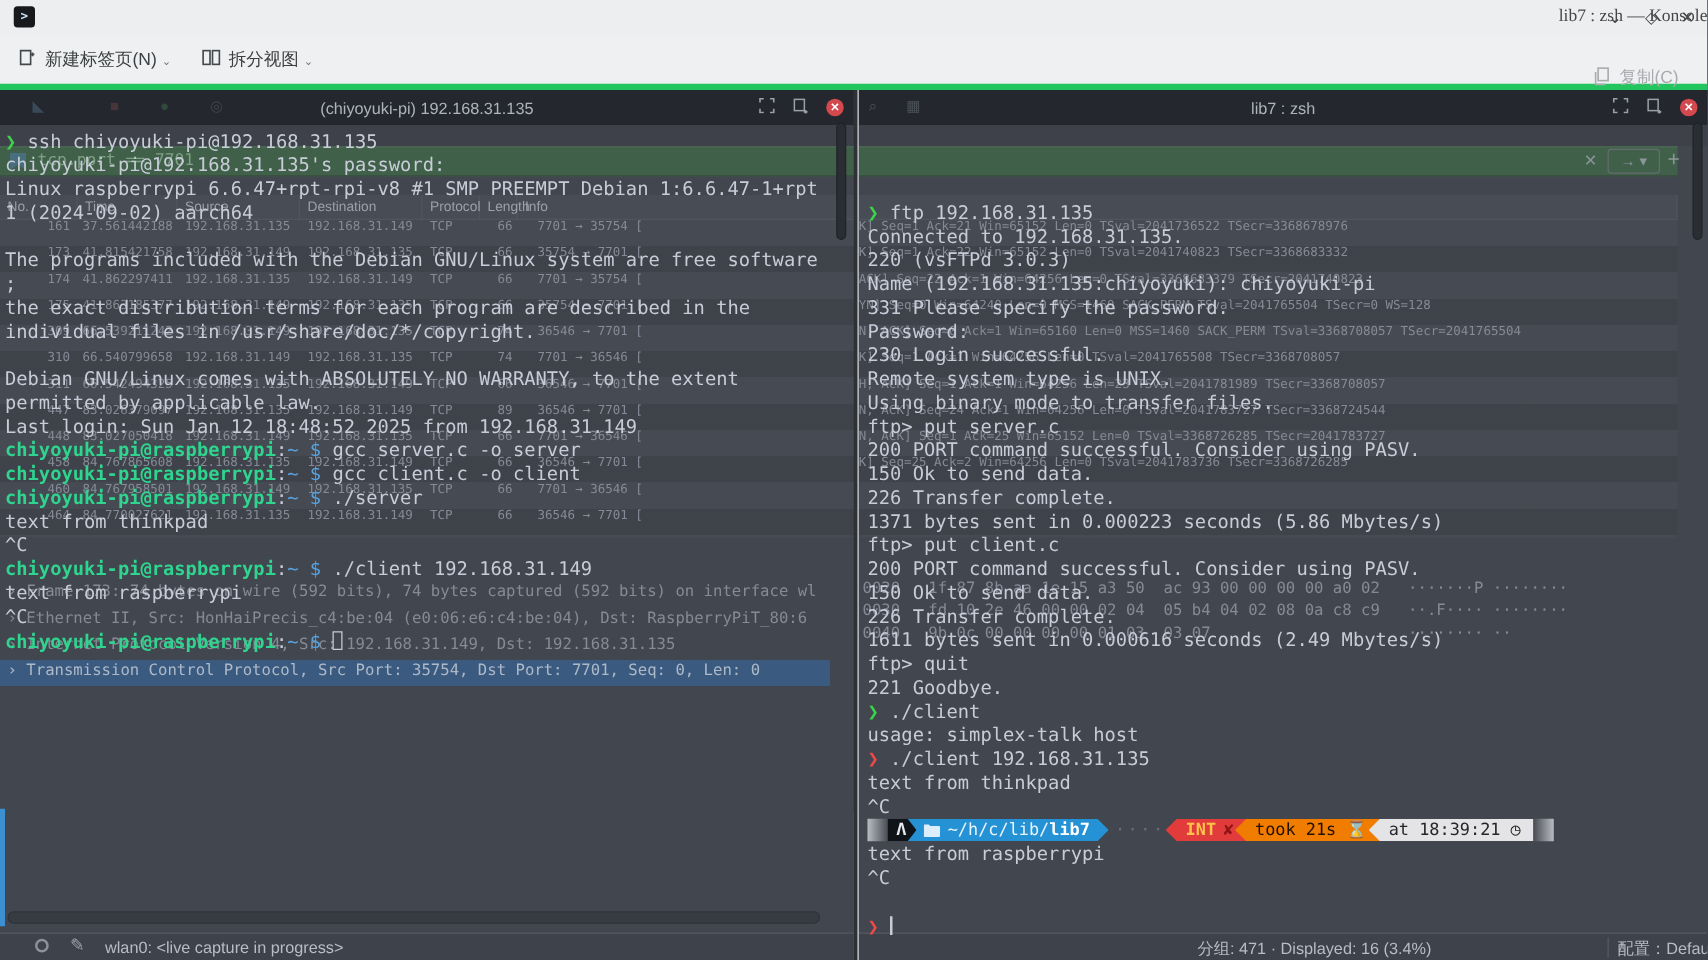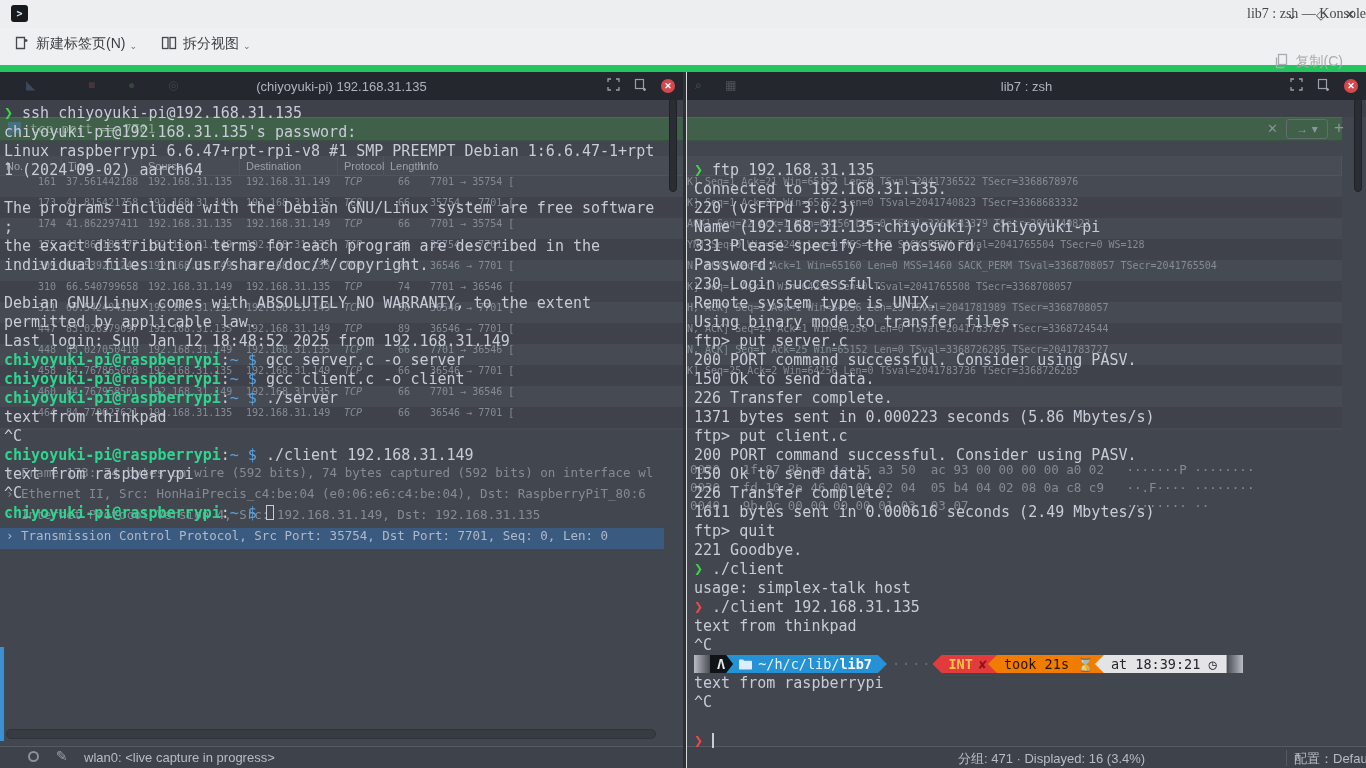--- a/index.html
+++ b/index.html
@@ -12,22 +12,22 @@
     display:flex; align-items:center; }
   .tb-appicon { position:absolute; left:11px; top:5px; width:17px; height:17px;
     background:#17191c; border-radius:3px; color:#cfe6f5; font:bold 10px/17px "DejaVu Sans Mono",monospace;
     text-align:center; }
   .tb-title { width:100%; text-align:right; color:#474747; font:14px "Liberation Serif","DejaVu Serif",serif; }
   .tb-controls { position:absolute; right:8px; top:0; height:28px; display:flex; align-items:center; gap:13px;
     color:#4a4a4a; font-size:13px; }
   .tb-controls span { cursor:default; width:16px; text-align:center; }
 
   
-  .toolbar { height:44px; background:#eff0f1; border-bottom:7px solid #22c55e; flex:none;
-    display:flex; align-items:flex-start; position:relative; font-size:14px; color:#3d4043; }
+  .toolbar { height:44px; background:#eff0f1; border-bottom:5px solid #22c55e; flex:none;
+    display:flex; align-items:center; position:relative; font-size:14px; color:#3d4043; }
   .tbtn { display:flex; align-items:center; gap:6px; padding:0 8px; height:32px; border-radius:3px; }
   .tbtn svg { flex:none; }
   .caret { font-size:9px; color:#6a6e72; margin-left:-2px; transform:translateY(2px); }
   .tb-left { display:flex; align-items:center; margin-left:6px; gap:8px; }
   .tb-right { position:absolute; right:10px; top:18px; display:flex; align-items:center; gap:10px;flex-direction:column; }
   .tbtn.disabled { color:#a8abae; }
 
   
   .main { position:relative; width:1366px; height:696px; background:#42464e; overflow:hidden; flex:none; }
 
@@ -47,21 +47,21 @@
   .ws-filter-plus { position:absolute; left:1334px; top:46px; color:#9aa0a8; font-size:17px; opacity:.85; }
   .ws-header { position:absolute; left:0; top:84px; width:1342px; height:20px; display:flex;
     font:11px "Liberation Sans",sans-serif; color:#9aa1ab; background:rgba(255,255,255,0.035);
     border-bottom:1px solid #50545c; white-space:pre; }
   .ws-header span { border-right:1px solid #50545c; height:20px; line-height:20px; padding-left:6px; }
   .wh-no{width:62px;} .wh-time{width:80px;} .wh-src{width:98px;} .wh-dst{width:98px;}
   .wh-proto{width:46px;} .wh-len{width:30px;} .wh-info{flex:1; border-right:none;}
   .ws-rows { position:absolute; left:0; top:104px; width:1342px; }
   .ws-row { display:flex; height:21px; line-height:21px; font:10px "DejaVu Sans Mono",monospace; white-space:pre; }
   .wc-no{width:56px; text-align:right;} .wc-time{width:78px; margin-left:10px;} .wc-src{width:98px; margin-left:4px;}
-  .wc-dst{width:98px;} .wc-proto{width:46px;font-style:italic;} .wc-len{width:20px; text-align:right;} .wc-info{margin-left:20px;}
+  .wc-dst{width:98px;} .wc-proto{width:46px;} .wc-len{width:20px; text-align:right;} .wc-info{margin-left:20px;}
   .ws-tails { position:absolute; left:687px; top:104px; width:655px; overflow:hidden; }
   .ws-tail { height:21px; line-height:21px; font:10px "DejaVu Sans Mono",monospace; white-space:pre; overflow:hidden; }
   .ws-details { position:absolute; left:0; top:393px; width:664px; overflow:hidden; }
   .ws-detail { height:21px; line-height:21px; font:12.5px "DejaVu Sans Mono",monospace; white-space:pre;
     padding-left:6px; overflow:hidden; }
   .ws-detail.sel { background:#3b5a80; color:#aeb9c8; }
   .ws-hex { position:absolute; left:690px; top:390px; width:650px; overflow:hidden; }
   .ws-hex div { height:18px; line-height:18px; font:12.5px "DejaVu Sans Mono",monospace; white-space:pre; overflow:hidden; }
   .ws-hscroll { position:absolute; left:6px; top:657px; width:650px; height:10px; border-radius:5px;
     background:#373b42; border:1px solid #2f333a; }

